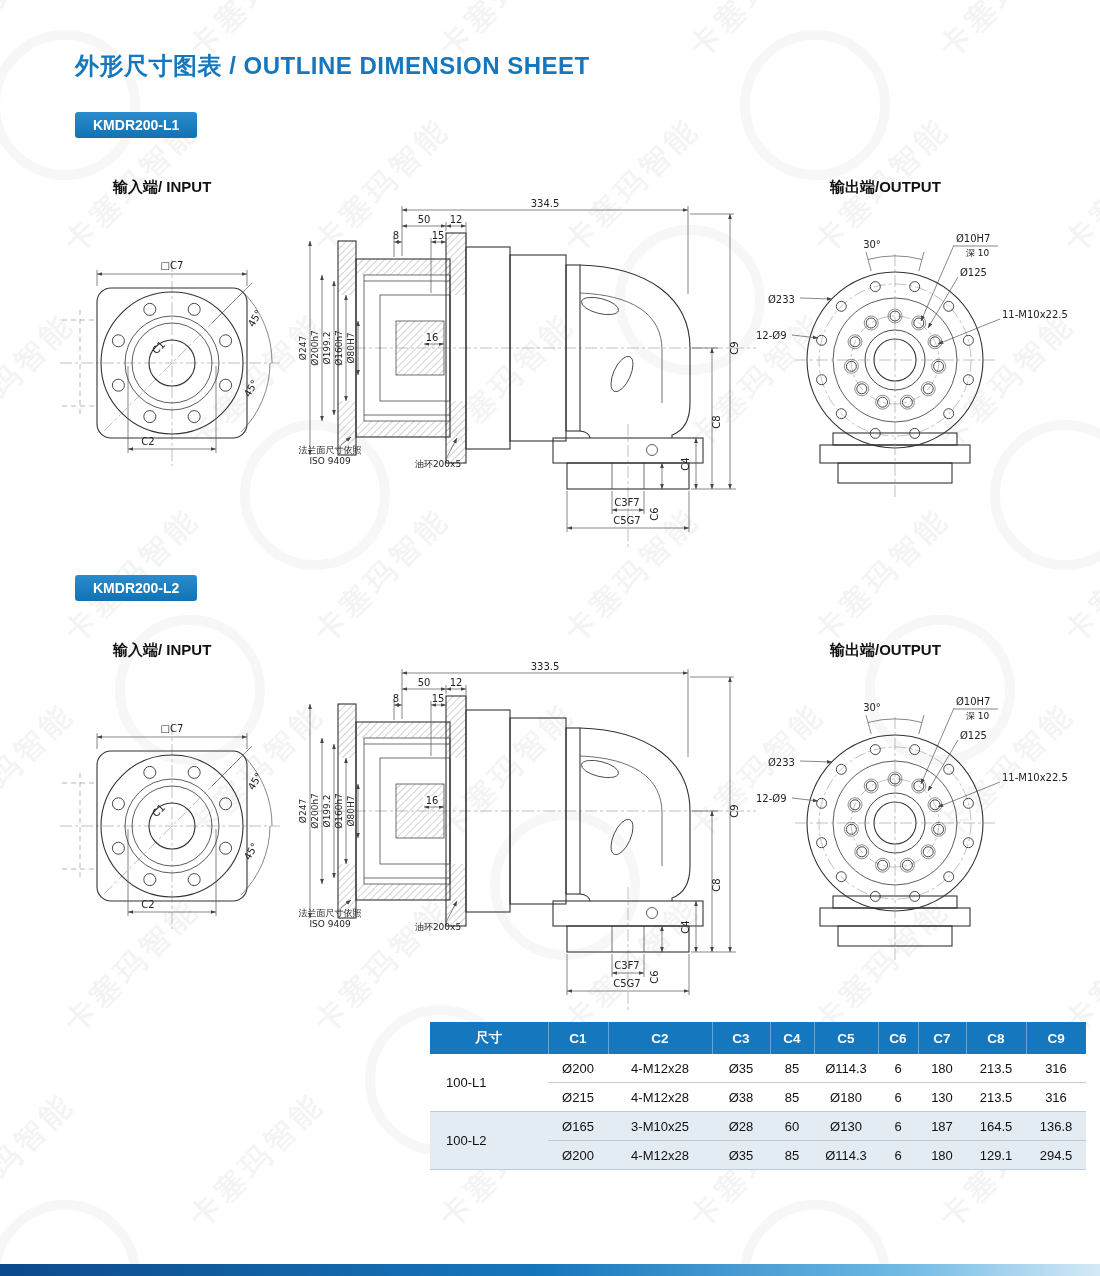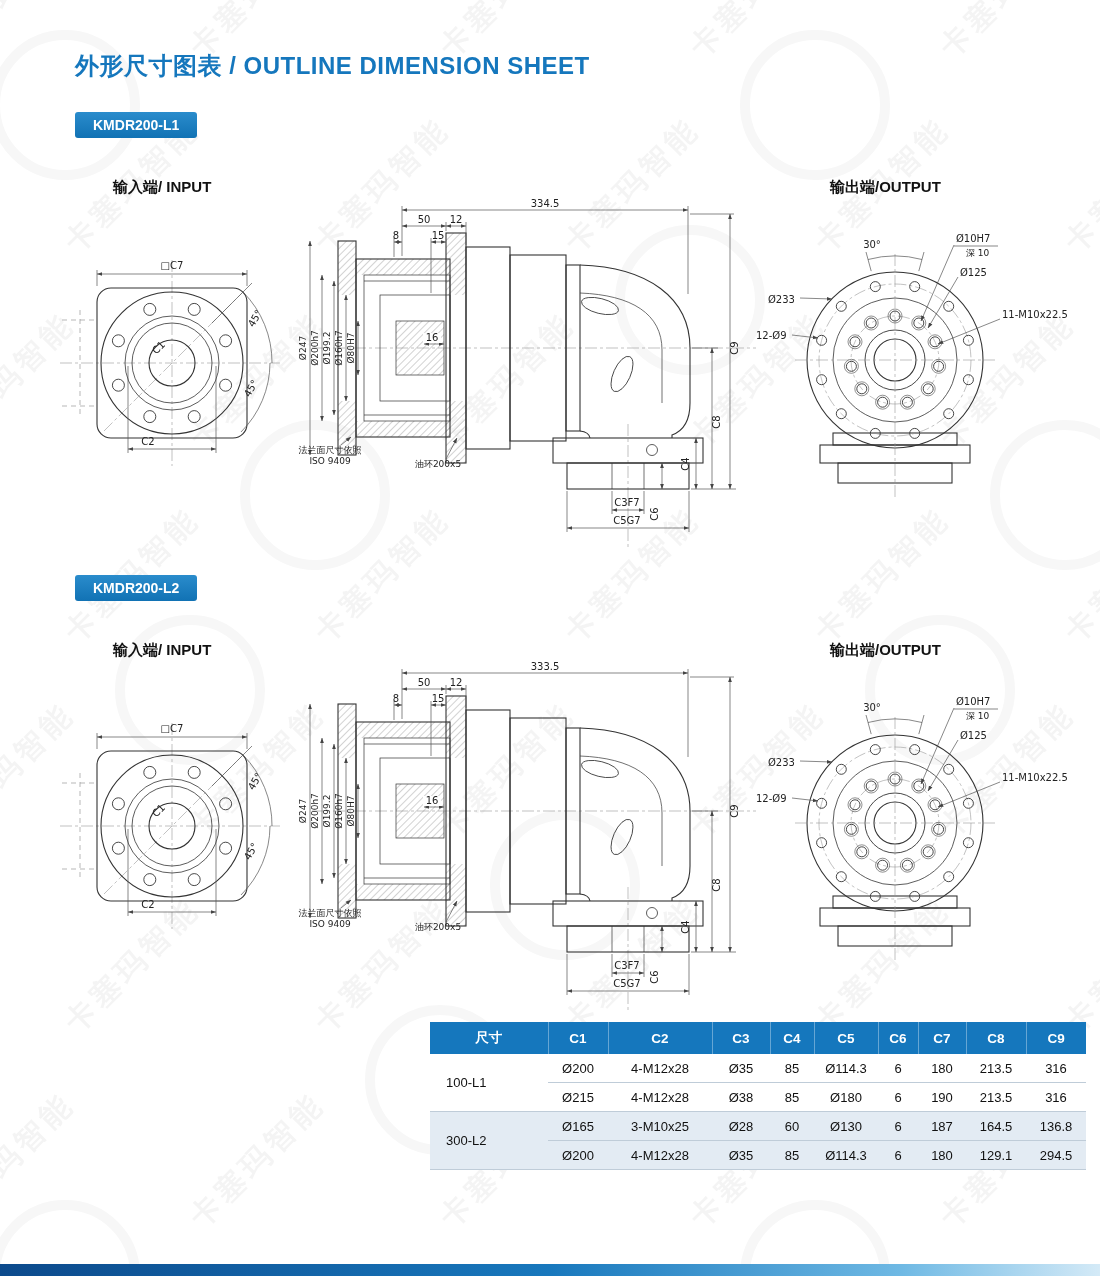--- a/index.html
+++ b/index.html
@@ -580,26 +580,26 @@
         <td>213.5</td>
         <td>316</td>
       </tr>
       <tr class="g1">
         <td>Ø215</td>
         <td>4-M12x28</td>
         <td>Ø38</td>
         <td>85</td>
         <td>Ø180</td>
         <td>6</td>
-        <td>190</td>
+        <td>130</td>
         <td>213.5</td>
         <td>316</td>
       </tr>
       <tr class="g2">
-        <td class="gname" rowspan="2">300-L2</td>
+        <td class="gname" rowspan="2">100-L2</td>
         <td>Ø165</td>
         <td>3-M10x25</td>
         <td>Ø28</td>
         <td>60</td>
         <td>Ø130</td>
         <td>6</td>
         <td>187</td>
         <td>164.5</td>
         <td>136.8</td>
       </tr>

